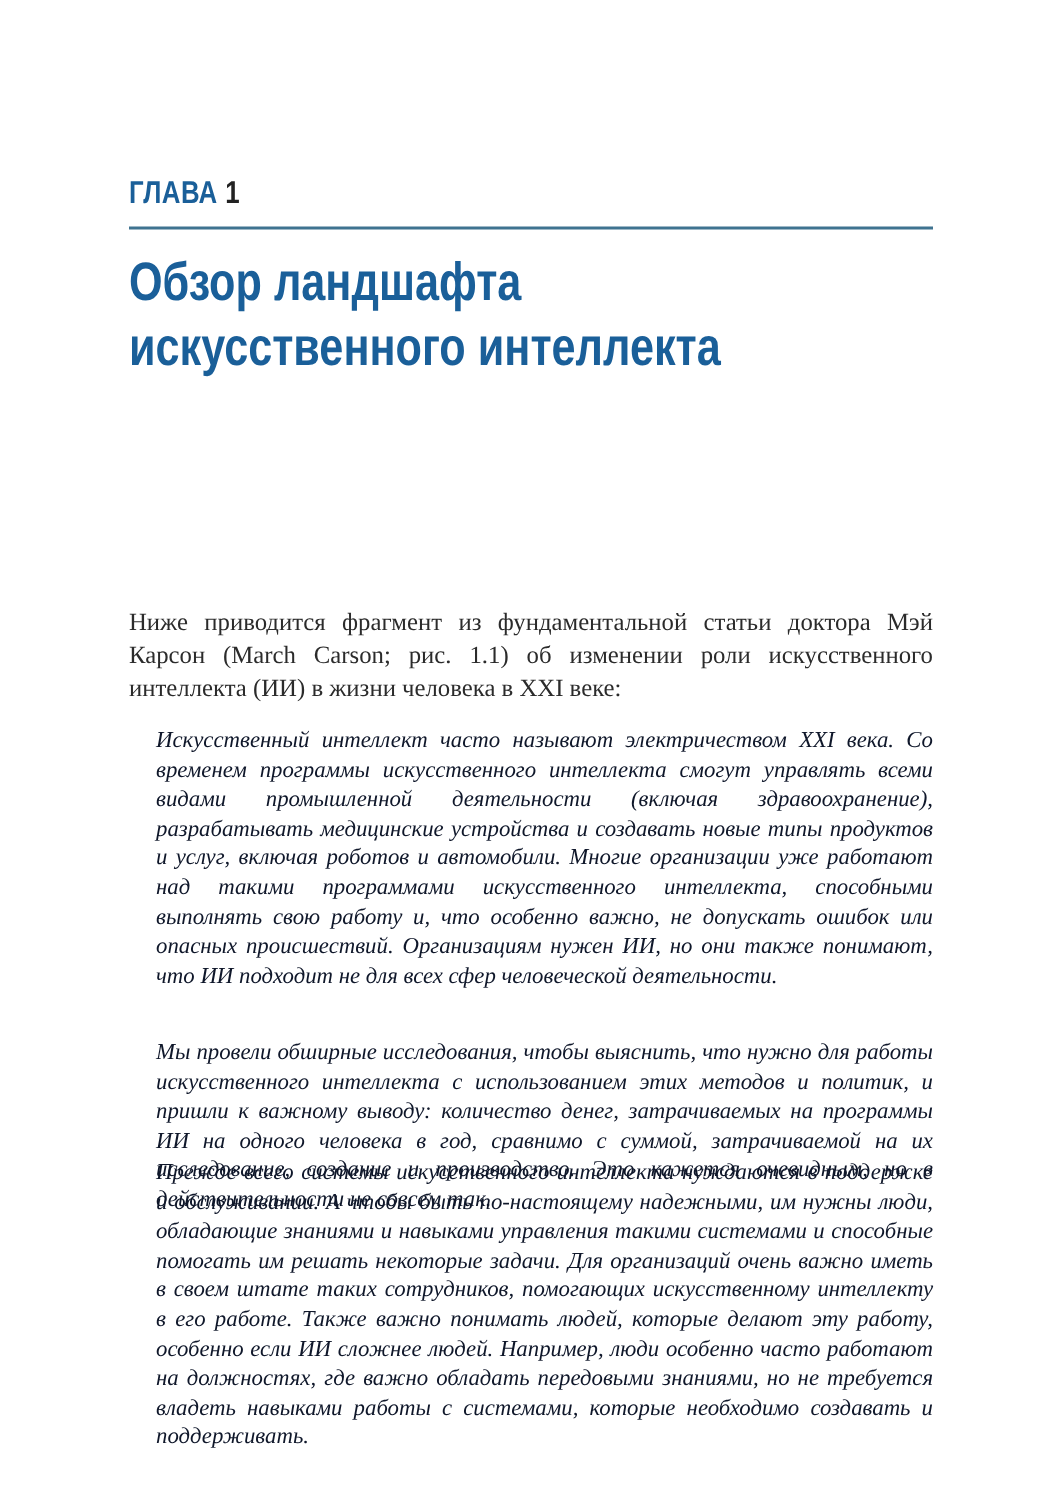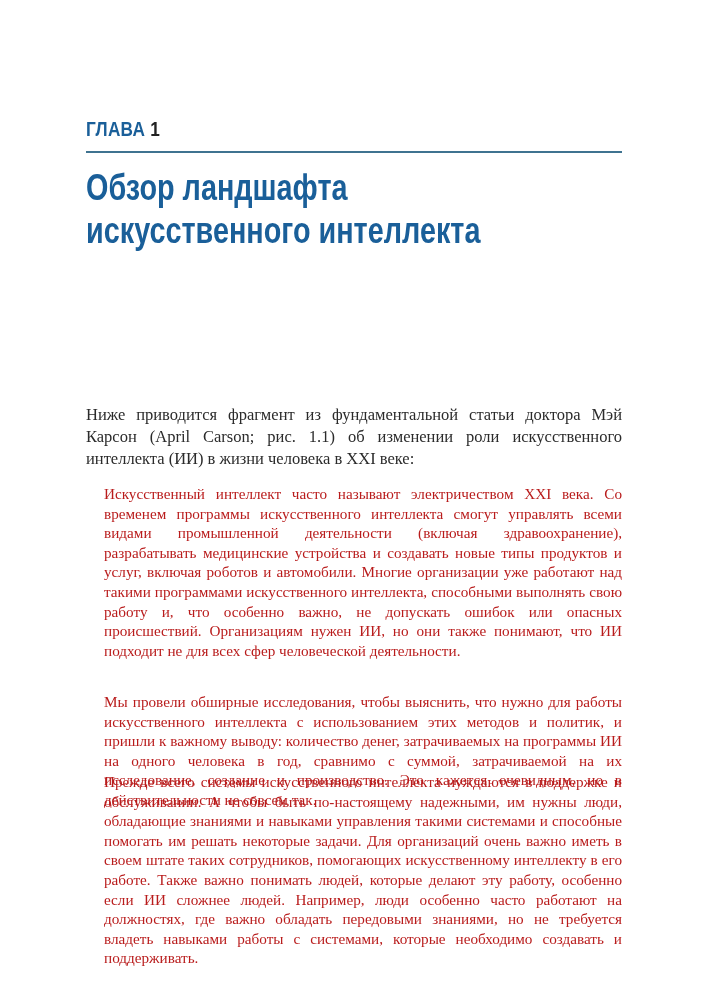--- a/index.html
+++ b/index.html
@@ -65,23 +65,24 @@
       font-size: 16.5px;
       line-height: 22px;
       color: #2b2b2b;
       text-align: justify;
     }
     .quote {
       position: absolute;
       left: 18px;
       width: 518px;
       font-family: "Liberation Serif", serif;
+      font-style: italic;
       font-size: 15.2px;
       line-height: 19.6px;
-      color: #b91c1c;
+      color: #0f172a;
       text-align: justify;
       hyphens: manual;
     }
     .q1 { top: 484px; }
     .q2 { top: 692px; }
     .q3 { top: 772px; }
   </style>
 </head>
 <body>
 
@@ -89,18 +90,18 @@
   <div class="chapter-label">
     <span class="chapter-word">ГЛАВА</span>
     <span class="chapter-num">1</span>
   </div>
   <div class="chapter-rule"></div>
   <h1 class="chapter-title" style="margin:0;">
     <div>Обзор ландшафта</div>
     <div>искусственного интеллекта</div>
   </h1>
 
-  <p class="intro" style="margin:0;">Ниже приводится фрагмент из фундаментальной статьи доктора Мэй Карсон (April Carson; рис. 1.1) об изменении роли искусственного интеллекта (ИИ) в жизни человека в XXI веке:</p>
+  <p class="intro" style="margin:0;">Ниже приводится фрагмент из фундаментальной статьи доктора Мэй Карсон (March Carson; рис. 1.1) об изменении роли искусственного интеллекта (ИИ) в жизни человека в XXI веке:</p>
 
   <p class="quote q1" style="margin:0;">Искусственный интеллект часто называют электричеством XXI века. Со временем программы искусственного интеллекта смогут управлять всеми видами промышленной деятельности (включая здравоохранение), разрабатывать медицинские устройства и создавать новые типы продуктов и услуг, включая роботов и автомобили. Многие организации уже работают над такими программами искусственного интеллекта, способными выполнять свою работу и, что особенно важно, не допускать ошибок или опасных происшествий. Организациям нужен ИИ, но они также понимают, что ИИ подходит не для всех сфер человеческой деятельности.</p>
   <p class="quote q2" style="margin:0;">Мы провели обширные исследования, чтобы выяснить, что нужно для работы искусственного интеллекта с использованием этих методов и политик, и пришли к важному выводу: количество денег, затрачиваемых на программы ИИ на одного человека в год, сравнимо с суммой, затрачиваемой на их исследование, создание и производство. Это кажется очевидным, но в действительности не совсем так.</p>
   <p class="quote q3" style="margin:0;">Прежде всего системы искусственного интеллекта нуждаются в поддержке и обслуживании. А чтобы быть по-настоящему надежными, им нужны люди, обладающие знаниями и навыками управления такими системами и способные помогать им решать некоторые задачи. Для организаций очень важно иметь в своем штате таких сотрудников, помогающих искусственному интеллекту в его работе. Также важно понимать людей, которые делают эту работу, особенно если ИИ сложнее людей. Например, люди особенно часто работают на должностях, где важно обладать передовыми знаниями, но не требуется владеть навыками работы с системами, которые необходимо создавать и поддерживать.</p>
 </div>
 
 </body></html>

